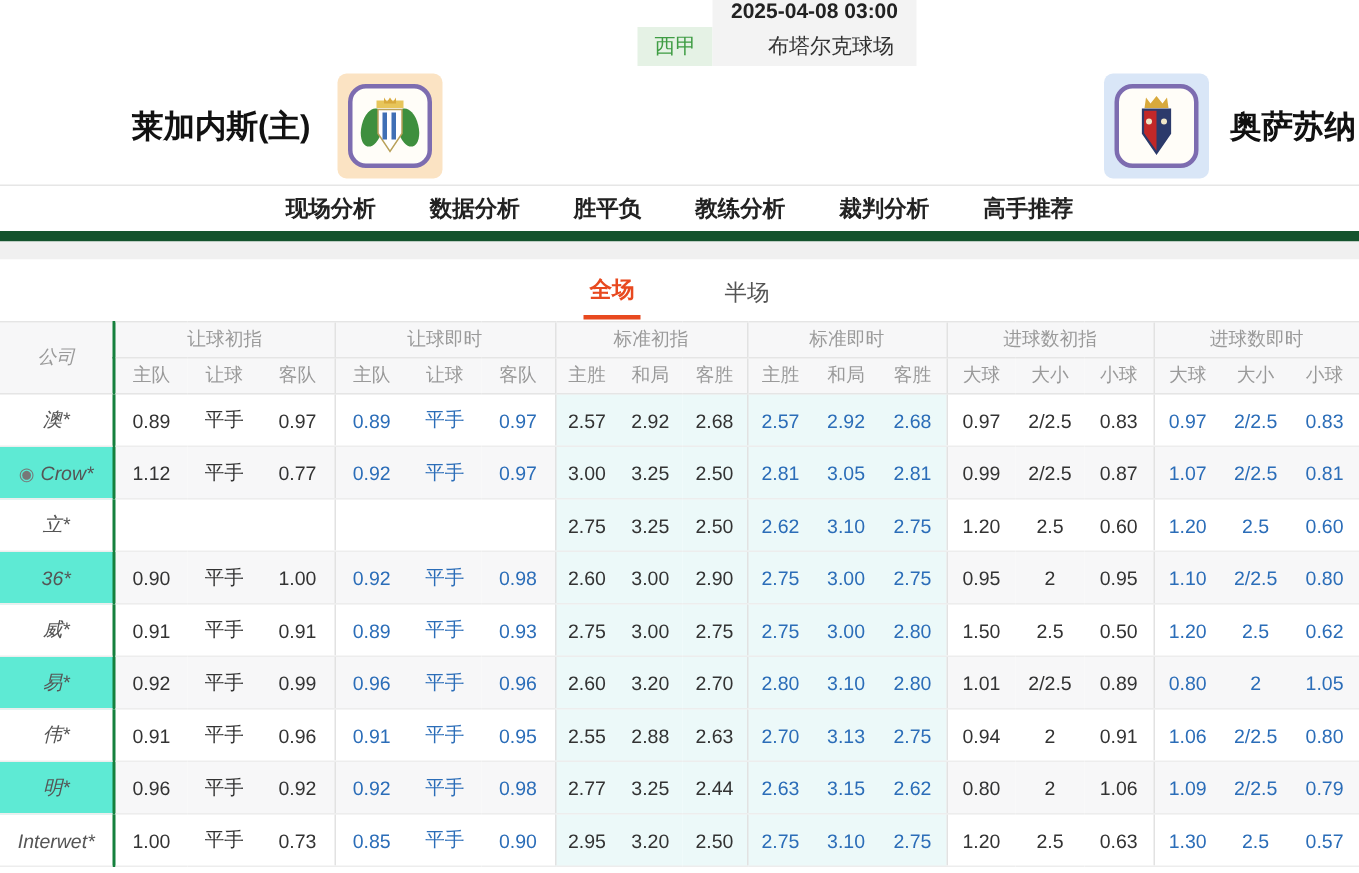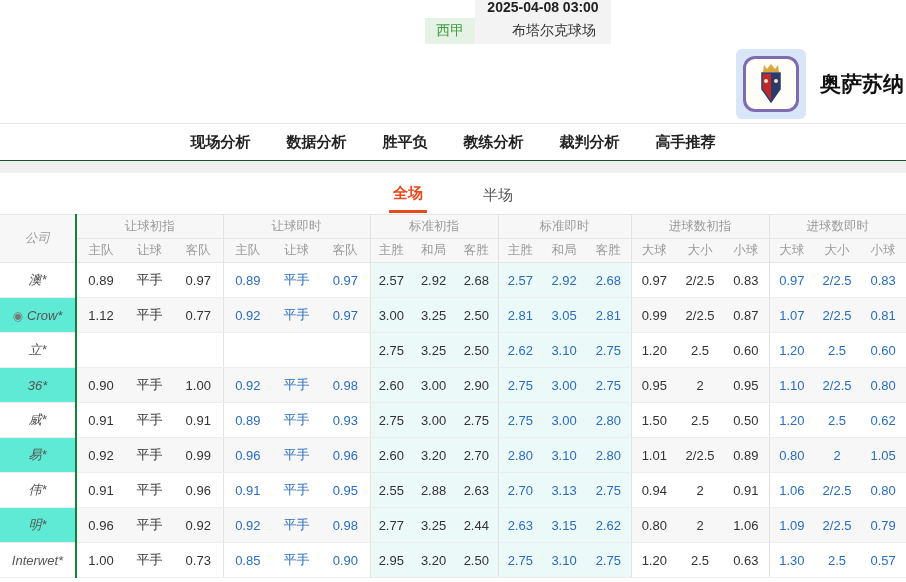--- a/index.html
+++ b/index.html
@@ -24,21 +24,21 @@
   .logo-box.away { background:var(--away-logo-bg,#d9e6f7); }
   .logo-inner { width:56px; height:56px; background:#fffdf8; border:3px solid var(--logo-border,#7d6cb0);
     border-radius:12px; display:flex; align-items:center; justify-content:center; }
   .countdown { position:absolute; left:50%; top:50%; transform:translate(-44%,-50%);
     display:flex; align-items:center; font-size:14px; color:#333; }
   .countdown-value { background:#f0f0f0; color:var(--countdown-blue,#1b5ac6); font-size:21px; font-weight:bold;
     padding:3px 9px; margin:0 7px; }
 
   
   .navbar { height:37px; display:flex; align-items:center; justify-content:center; gap:36px;
-    border-bottom:1px solid #14532d; }
+    border-bottom:7px solid #14532d; }
   .nav-tab { font-size:15px; font-weight:bold; color:#222; cursor:pointer; white-space:nowrap; }
   .nav-tab.active { background:linear-gradient(#f25a26,var(--accent,#e8491f)); color:#fff;
     border-radius:15px; padding:5px 17px; }
   .gray-band { height:12px; background:#f0f0f0; }
 
   
   .subtabs { height:41px; display:flex; align-items:center; justify-content:center; gap:52px; background:#fff; }
   .subtab { font-size:15px; color:#555; cursor:pointer; padding:10px 4px 7px; }
   .subtab.active { color:var(--accent,#e8491f); font-weight:bold; border-bottom:3px solid var(--accent,#e8491f); }
 
@@ -62,20 +62,36 @@
 <div class="topbar">
   <span class="league-badge">西甲</span>
   <div class="match-info">
     <span>开赛时间:</span>
     <span>2025-04-08 03:00</span>
     <span class="venue">布塔尔克球场</span>
   </div>
 </div>
 
 <div class="teambar">
+  <div class="home-zone">
+    <span class="team-name">莱加内斯(主)</span>
+    <div class="logo-box home">
+      <div class="logo-inner">
+        <svg width="40" height="42" viewBox="0 0 40 42">
+          <ellipse cx="8" cy="22" rx="7" ry="13" fill="#3e8f3e" transform="rotate(14 8 22)"></ellipse>
+          <ellipse cx="32" cy="22" rx="7" ry="13" fill="#3e8f3e" transform="rotate(-14 32 22)"></ellipse>
+          <rect x="11" y="4" width="18" height="5" fill="#e7c55a"></rect>
+          <path d="M12 10 h16 v16 q-8 12 -8 12 q-8 -12 -8 -12 z" fill="#fff" stroke="#b9a15a" stroke-width="1"></path>
+          <rect x="15" y="12" width="3" height="18" fill="#3f6fb5"></rect>
+          <rect x="21" y="12" width="3" height="18" fill="#3f6fb5"></rect>
+          <path d="M16 2 l2 3 2 -3 2 3 2 -3 v4 h-8 z" fill="#d8a93c"></path>
+        </svg>
+      </div>
+    </div>
+  </div>
 
 
   <div class="away-zone">
     <div class="logo-box away">
       <div class="logo-inner">
         <svg width="36" height="42" viewBox="0 0 36 42">
           <path d="M11 2 l3 4 4 -5 4 5 3 -4 1 7 h-16 z" fill="#d8a93c"></path>
           <path d="M9 10 h18 v16 q-9 13 -9 13 q-9 -13 -9 -13 z" fill="#c22828" stroke="#2c3a6b" stroke-width="1.5"></path>
           <path d="M18 10 h9 v16 q-9 13 -9 13 z" fill="#2c3a6b"></path>
           <circle cx="13" cy="18" r="2" fill="#f0e6c8"></circle>

